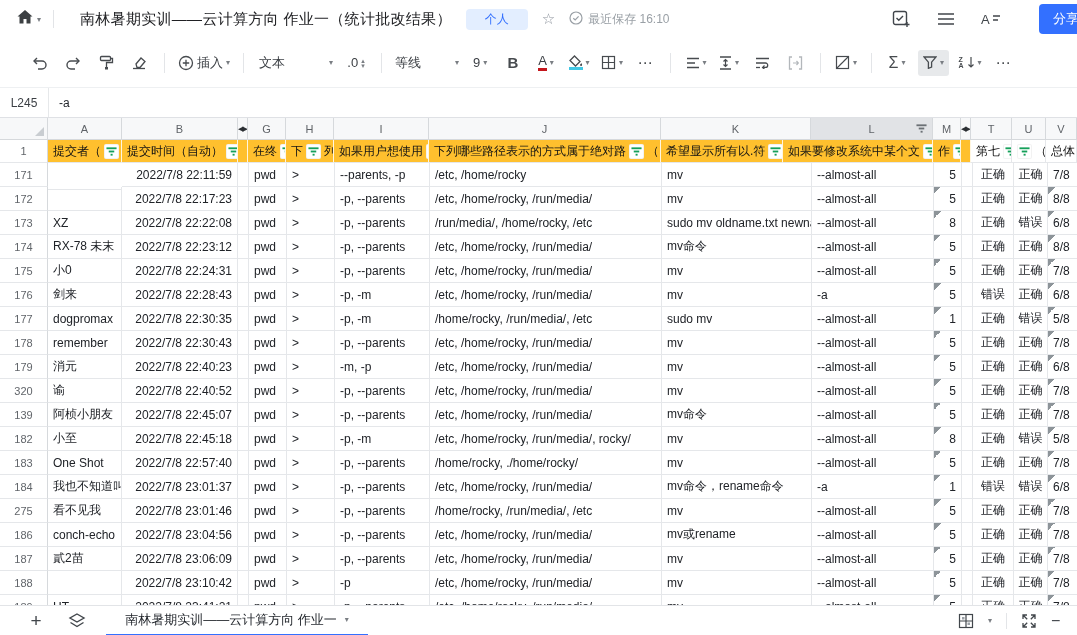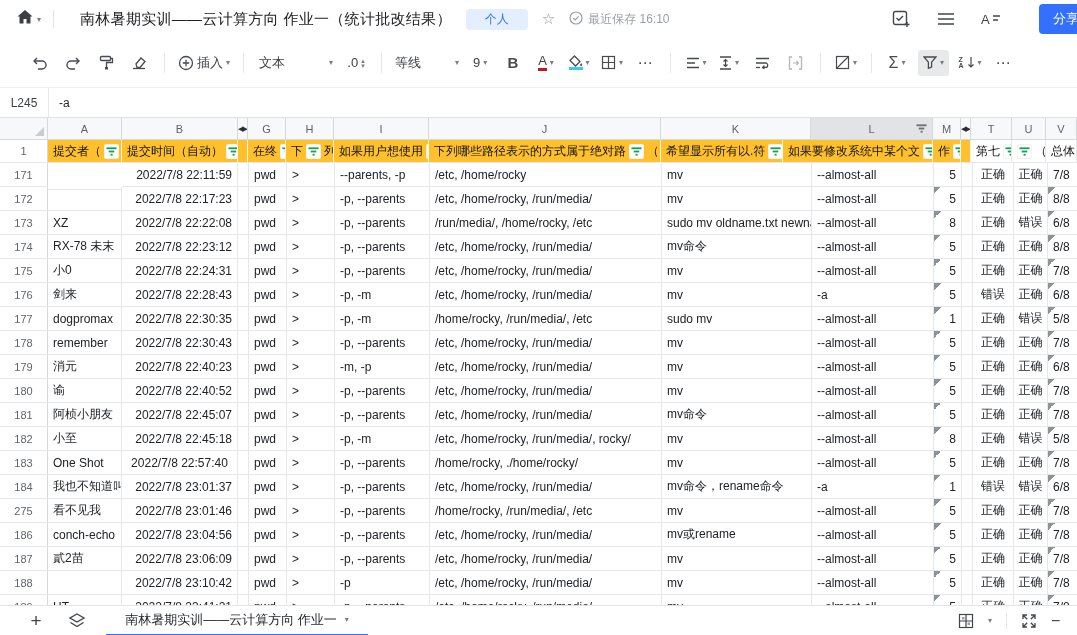--- a/index.html
+++ b/index.html
@@ -837,21 +837,21 @@
       </div>
       <div class="dc c" style="width: 34px;">
         <span>正确</span>
       </div>
       <div class="dc" style="width: 31px;">
         <span class="mk"></span>
         <span>6/8</span>
       </div>
     </div>
     <div class="grow dr">
-      <div class="rn">180</div>
+      <div class="rn">320</div>
       <div class="dc" style="width: 74px;">
         <span>谕</span>
       </div>
       <div class="dc r" style="width: 116px;">
         <span>2022/7/8 22:40:52</span>
       </div>
       <div class="dc" style="width: 10px;"></div>
       <div class="dc" style="width: 38px;">
         <span>pwd</span>
       </div>
@@ -880,21 +880,21 @@
       </div>
       <div class="dc c" style="width: 34px;">
         <span>正确</span>
       </div>
       <div class="dc" style="width: 31px;">
         <span class="mk"></span>
         <span>7/8</span>
       </div>
     </div>
     <div class="grow dr">
-      <div class="rn">181</div>
+      <div class="rn">139</div>
       <div class="dc" style="width: 74px;">
         <span>阿桢小朋友</span>
       </div>
       <div class="dc r" style="width: 116px;">
         <span>2022/7/8 22:45:07</span>
       </div>
       <div class="dc" style="width: 10px;"></div>
       <div class="dc" style="width: 38px;">
         <span>pwd</span>
       </div>
@@ -970,21 +970,21 @@
       <div class="dc" style="width: 31px;">
         <span class="mk"></span>
         <span>5/8</span>
       </div>
     </div>
     <div class="grow dr">
       <div class="rn">183</div>
       <div class="dc" style="width: 74px;">
         <span>One Shot</span>
       </div>
-      <div class="dc r" style="width: 116px; justify-content: center;">
+      <div class="dc r" style="width: 116px;">
         <span>2022/7/8 22:57:40</span>
       </div>
       <div class="dc" style="width: 10px;"></div>
       <div class="dc" style="width: 38px;">
         <span>pwd</span>
       </div>
       <div class="dc" style="width: 48px;">
         <span>&gt;</span>
       </div>
       <div class="dc" style="width: 95px;">

